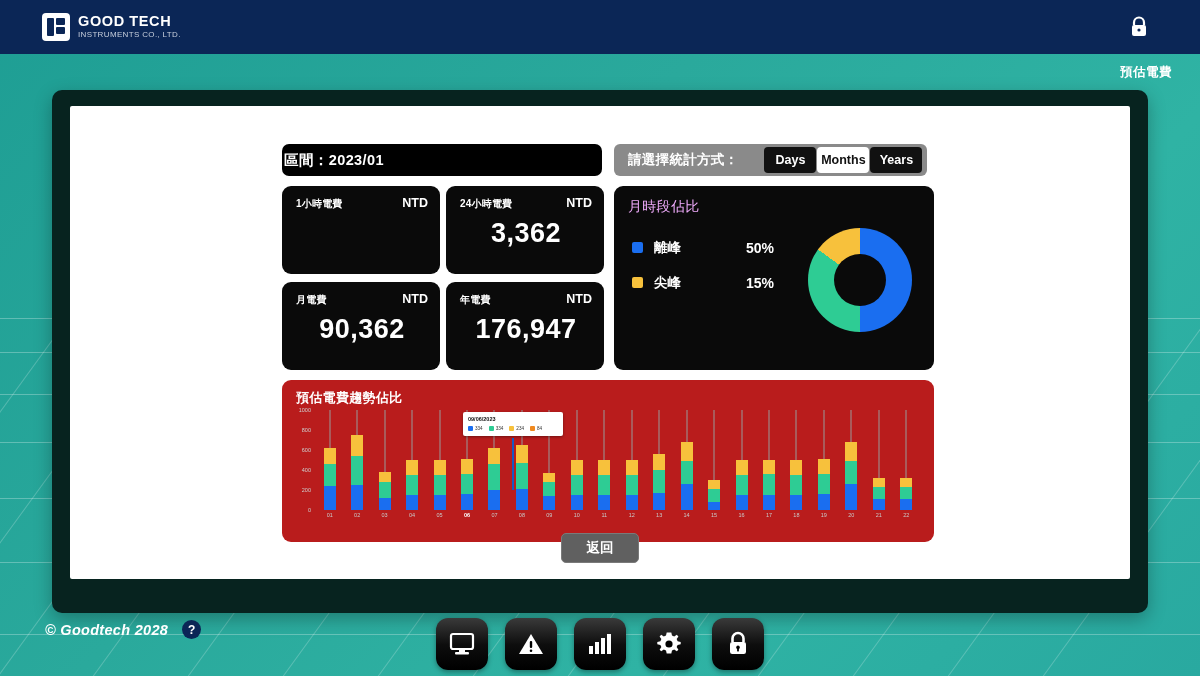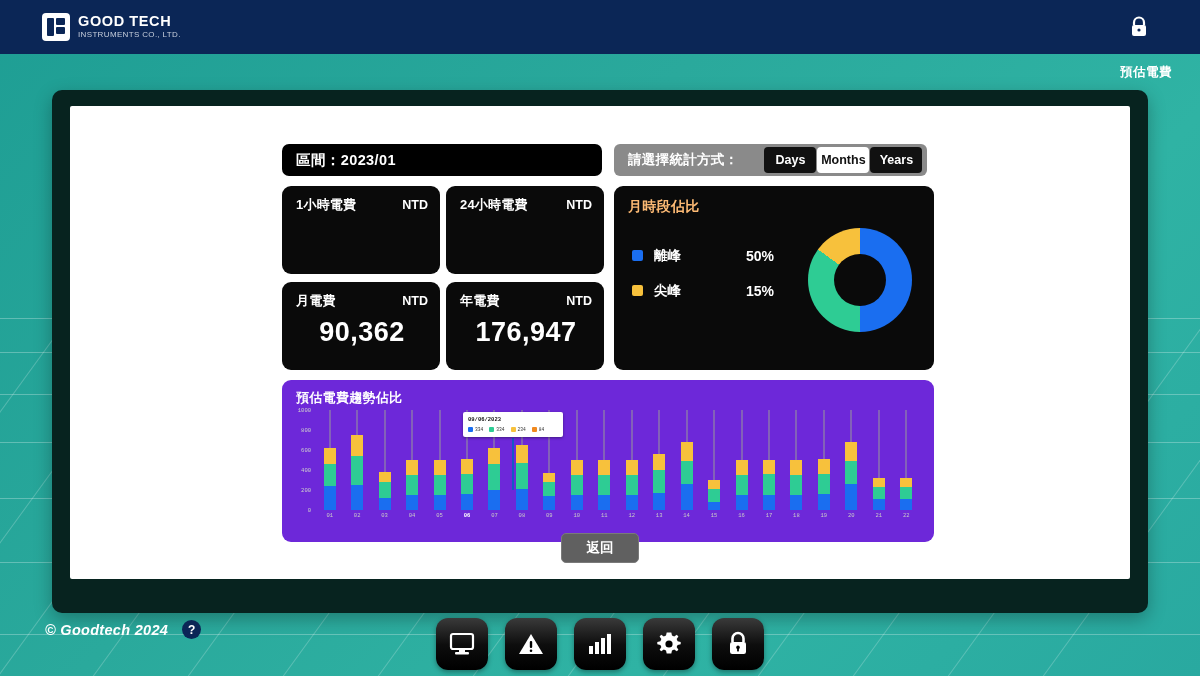--- a/index.html
+++ b/index.html
@@ -87,21 +87,21 @@
     position: absolute; left: 18px; top: 16px; width: 1060px; height: 473px;
     background: #ffffff;
     border-radius: 2px;
   }
 
   
   .ctl-row { position: absolute; left: 212px; top: 38px; display: flex; gap: 12px; }
   .range-box {
     width: 320px; height: 32px; background: #000; border-radius: 7px;
     color: #fff; font-size: 14.5px; font-weight: bold;
-    display: flex; align-items: center; padding-left: 14px;
+    display: flex; align-items: center; padding-left: 2px;
     letter-spacing: .4px;
   }
   .method-box {
     height: 32px; background: #8a8a8a; border-radius: 6px;
     display: flex; align-items: center; padding: 0 4px 0 14px; gap: 0;
   }
   .method-label {
     color: #fff; font-size: 13.5px; font-weight: bold; letter-spacing: .3px;
     margin-right: 26px;
   }
@@ -115,60 +115,60 @@
 
   
   .kpi {
     position: absolute; width: 158px; height: 88px;
     background: #0a0a0a; border-radius: 9px; padding: 10px 12px 0 14px;
   }
   .kpi-head {
     display: flex; justify-content: space-between; align-items: baseline;
     color: #fff;
   }
-  .kpi-title { font-size: 13px; font-weight: bold; letter-spacing: .2px; }
+  .kpi-title { font-size: 10px; font-weight: bold; letter-spacing: .2px; }
   .kpi-unit { font-size: 12.5px; font-weight: bold; }
   .kpi-val {
     color: #fff; font-size: 27px; font-weight: bold;
     text-align: center; margin-top: 7px; letter-spacing: .5px;
   }
   #kpi0 { left: 212px; top: 80px; }
   #kpi1 { left: 376px; top: 80px; }
   #kpi2 { left: 212px; top: 176px; }
   #kpi3 { left: 376px; top: 176px; }
 
   
   .donut-panel {
     position: absolute; left: 544px; top: 80px; width: 320px; height: 184px;
     background: #0a0a0a; border-radius: 9px;
   }
   .donut-title {
-    color: #fdba74; font-size: 14px; font-weight: bold;
+    color: #f0abfc; font-size: 14px; font-weight: normal;
     margin: 12px 0 0 14px; letter-spacing: .3px;
   }
-  .legend { position: absolute; left: 18px; top: 56px; }
+  .legend { position: absolute; left: 18px; top: 48px; }
   .legend-row {
     display: flex; align-items: center; height: 27px; margin-bottom: 8px;
   }
   .sw { width: 11px; height: 11px; border-radius: 2px; flex: none; }
   .legend-name {
     color: #fff; font-size: 13.5px; font-weight: bold;
     margin-left: 11px; width: 92px;
   }
   .legend-pct { color: #fff; font-size: 14px; font-weight: bold; }
   .donut-wrap { position: absolute; right: 22px; top: 42px; width: 104px; height: 104px; }
   .donut-hole {
     position: absolute; left: 26px; top: 26px; width: 52px; height: 52px;
     border-radius: 50%; background: #0a0a0a;
   }
 
   
   .chart-panel {
     position: absolute; left: 212px; top: 274px; width: 652px; height: 162px;
-    background: #6d28d9; border-radius: 9px; font-family: Liberation Mono, monospace;
+    background: #b91c1c; border-radius: 9px;
   }
   .chart-title {
     position: absolute; left: 14px; top: 9px;
     color: #fff; font-size: 13px; font-weight: bold; letter-spacing: .3px;
   }
   .plot {
     position: absolute; left: 34px; top: 30px; width: 604px; height: 100px;
   }
   .ytick {
     position: absolute; right: 100%; margin-right: 5px;
@@ -305,20 +305,21 @@
       <div class="kpi-head">
         <span class="kpi-title">1小時電費</span>
         <span class="kpi-unit">NTD</span>
       </div>
     </div>
     <div class="kpi" id="kpi1">
       <div class="kpi-head">
         <span class="kpi-title">24小時電費</span>
         <span class="kpi-unit">NTD</span>
       </div>
+      <div class="kpi-val">3,362</div>
     </div>
     <div class="kpi" id="kpi2">
       <div class="kpi-head">
         <span class="kpi-title">月電費</span>
         <span class="kpi-unit">NTD</span>
       </div>
       <div class="kpi-val">90,362</div>
     </div>
     <div class="kpi" id="kpi3">
       <div class="kpi-head">
@@ -582,21 +583,21 @@
         </div>
       </div>
     </div>
 
     <div class="back-btn">返回</div>
 
   </div>
 </div>
 
 <div class="footer">
-  <div class="copyright">© Goodtech 2024</div>
+  <div class="copyright">© Goodtech 2028</div>
   <div class="help-dot">?</div>
 </div>
 
 <div class="navbar">
   <div class="nav-btn">
     <svg width="26" height="24" viewBox="0 0 26 24">
       <rect x="2" y="2" width="22" height="15" rx="2" fill="none" stroke="#fff" stroke-width="2.2"></rect>
       <rect x="10" y="17" width="6" height="3" fill="#fff"></rect>
       <rect x="6" y="20" width="14" height="2.4" rx="1" fill="#fff"></rect>
     </svg>

